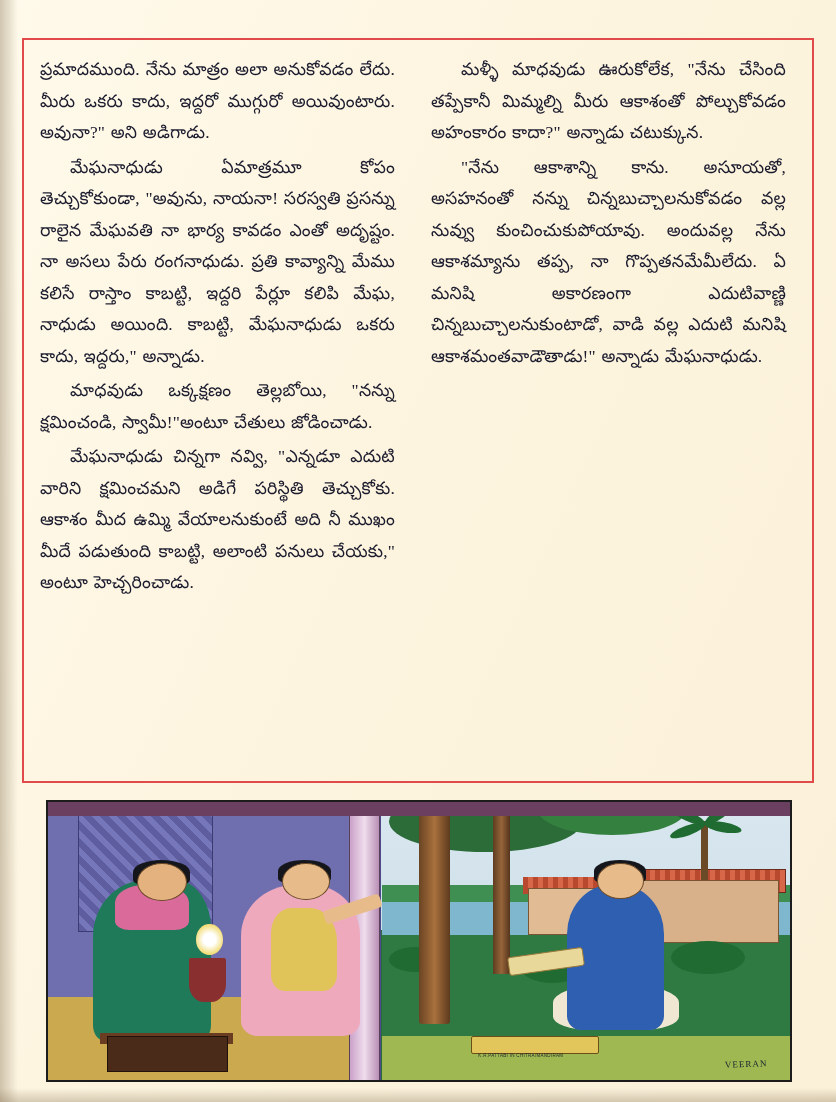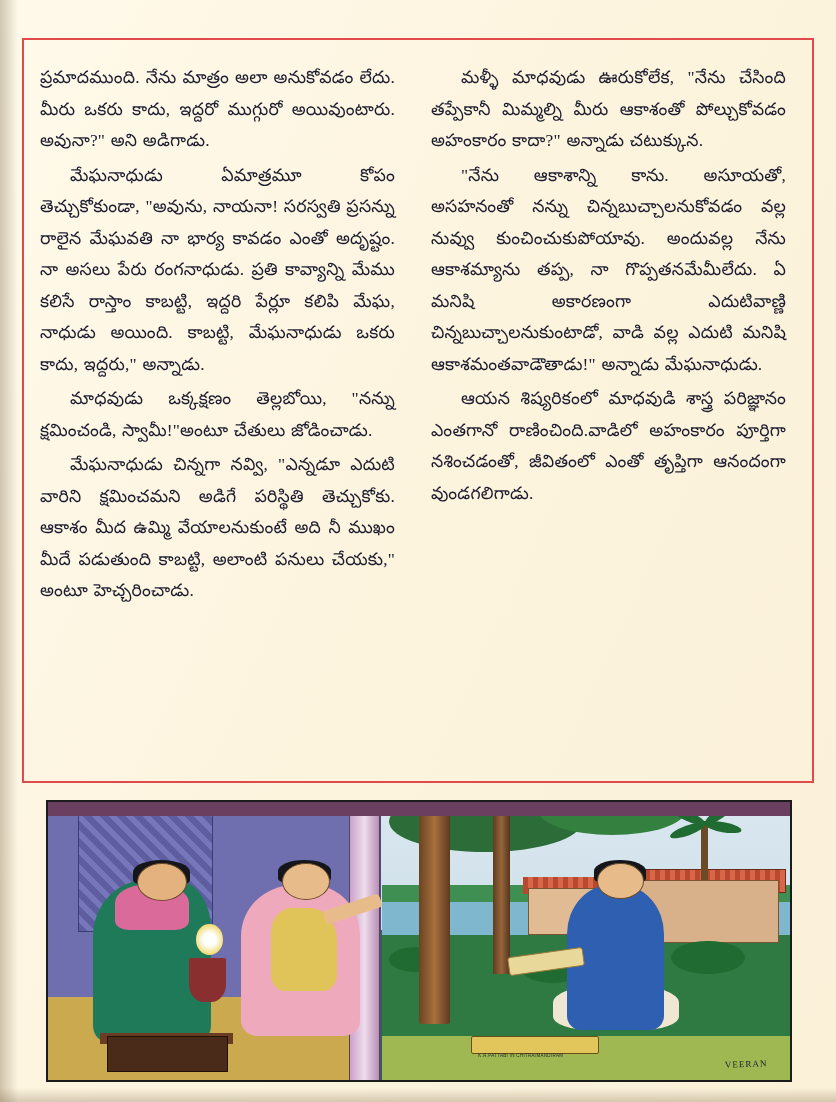--- a/index.html
+++ b/index.html
@@ -43,21 +43,20 @@
     width: 770px;
     height: 726px;
     display: flex;
     gap: 36px;
     box-sizing: border-box;
     padding: 6px 10px 6px 6px;
   }
   .col {
     width: 355px;
     box-sizing: border-box;
-    margin-top: 8px;
   }
   .para {
     font-family: "Liberation Serif", serif;
     font-size: 17.4px;
     line-height: 31.5px;
     color: #1b1b2e;
     text-align: justify;
     margin: 0 0 3px 0;
     text-indent: 30px;
     letter-spacing: 0.2px;
@@ -301,21 +300,20 @@
   <div class="columns">
     <div class="col">
       <p class="para no-indent">ప్రమాదముంది. నేను మాత్రం అలా అనుకోవడం లేదు. మీరు ఒకరు కాదు, ఇద్దరో ముగ్గురో అయివుంటారు. అవునా?" అని అడిగాడు.</p>
       <p class="para">మేఘనాధుడు ఏమాత్రమూ కోపం తెచ్చుకోకుండా, "అవును, నాయనా! సరస్వతి ప్రసన్ను రాలైన మేఘవతి నా భార్య కావడం ఎంతో అదృష్టం. నా అసలు పేరు రంగనాధుడు. ప్రతి కావ్యాన్ని మేము కలిసే రాస్తాం కాబట్టి, ఇద్దరి పేర్లూ కలిపి మేఘ, నాధుడు అయింది. కాబట్టి, మేఘనాధుడు ఒకరు కాదు, ఇద్దరు," అన్నాడు.</p>
       <p class="para">మాధవుడు ఒక్కక్షణం తెల్లబోయి, "నన్ను క్షమించండి, స్వామీ!"అంటూ చేతులు జోడించాడు.</p>
       <p class="para">మేఘనాధుడు చిన్నగా నవ్వి, "ఎన్నడూ ఎదుటి వారిని క్షమించమని అడిగే పరిస్థితి తెచ్చుకోకు. ఆకాశం మీద ఉమ్మి వేయాలనుకుంటే అది నీ ముఖం మీదే పడుతుంది కాబట్టి, అలాంటి పనులు చేయకు," అంటూ హెచ్చరించాడు.</p>
     </div>
     <div class="col">
       <p class="para">మళ్ళీ మాధవుడు ఊరుకోలేక, "నేను చేసింది తప్పేకానీ మిమ్మల్ని మీరు ఆకాశంతో పోల్చుకోవడం అహంకారం కాదా?" అన్నాడు చటుక్కున.</p>
       <p class="para">"నేను ఆకాశాన్ని కాను. అసూయతో, అసహనంతో నన్ను చిన్నబుచ్చాలనుకోవడం వల్ల నువ్వు కుంచించుకుపోయావు. అందువల్ల నేను ఆకాశమ్యాను తప్ప, నా గొప్పతనమేమీలేదు. ఏ మనిషి అకారణంగా ఎదుటివాణ్ణి చిన్నబుచ్చాలనుకుంటాడో, వాడి వల్ల ఎదుటి మనిషి ఆకాశమంతవాడౌతాడు!" అన్నాడు మేఘనాధుడు.</p>
-      <p class="para">ఆయన శిష్యరికంలో మాధవుడి శాస్త్ర పరిజ్ఞానం ఎంతగానో రాణించింది.వాడిలో అహంకారం పూర్తిగా నశించడంతో, జీవితంలో ఎంతో తృప్తిగా ఆనందంగా వుండగలిగాడు.</p>
     </div>
   </div>
 
   <div class="illustration">
     <div class="ill-inner">
       <div class="sky"></div>
       <div class="far-bank"></div>
       <div class="water"></div>
       <div class="lawn"></div>
       <div class="ground-strip"></div>

